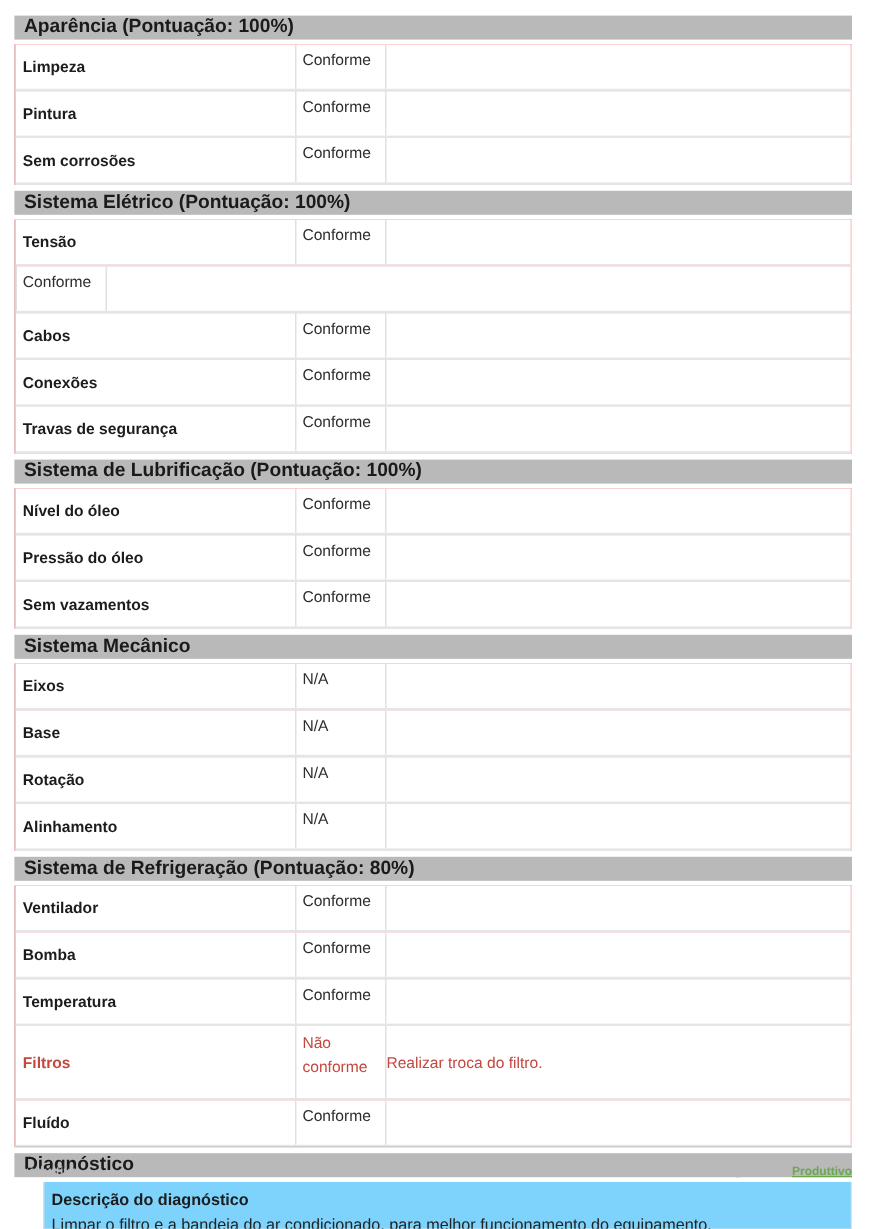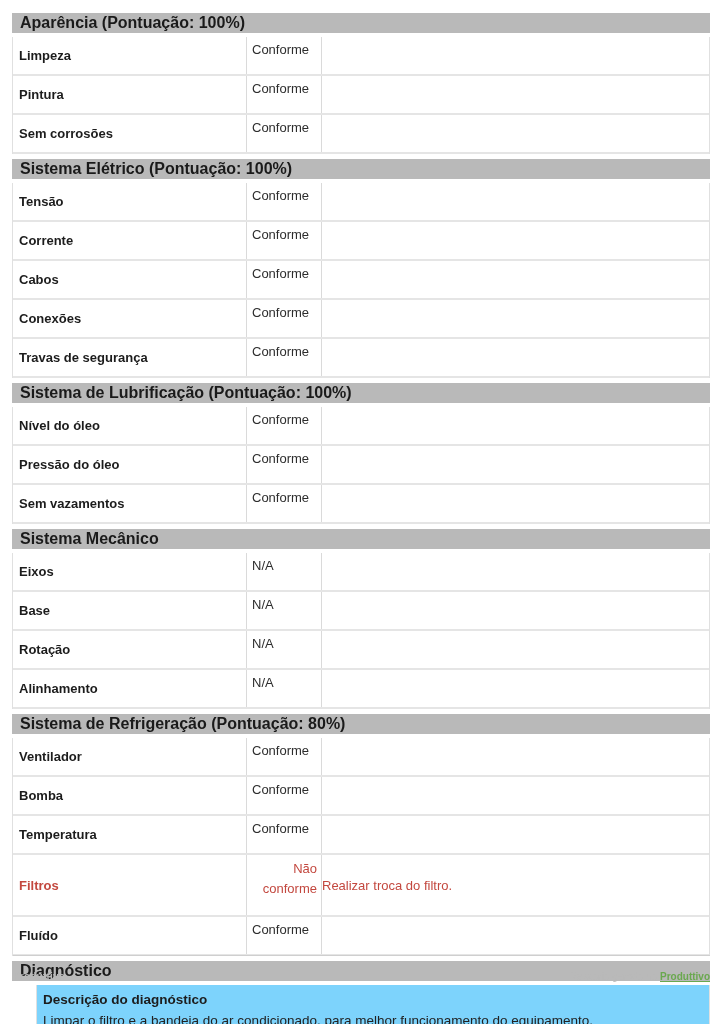--- a/index.html
+++ b/index.html
@@ -18,21 +18,20 @@
     padding-left:8px;
     font-size:16px; font-weight:bold; color:#1a1a1a;
     margin-top:5px; margin-bottom:4px;
   }
   .sec-header.first { margin-top:0; }
 
   .tbl {
     border-left:1px solid #e0e0e0;
     border-right:1px solid #e0e0e0;
     background:#ef4444;
-    text-align:right;
   }
   .row { display:flex; align-items:stretch; min-height:28px; border-bottom:2px solid #e5e5e5; background:#fff; }
   .cell { display:flex; align-items:center; font-size:13px; line-height:17px; }
   .c-item {
     width:233px; padding:4px 8px 4px 6px;
     font-weight:bold; color:#1c1c1c;
   }
   .c-status {
     width:75px; padding:4px 4px 16px 5px;
     border-left:1px solid #dadada; color:#2d2d2d;
@@ -100,21 +99,20 @@
   <div class="sec-header">
     <span>Sistema Elétrico (Pontuação: 100%)</span>
   </div>
   <div class="tbl">
     <div class="row">
       <div class="cell c-item">Tensão</div>
       <div class="cell c-status">Conforme</div>
       <div class="cell c-note"></div>
     </div>
     <div class="row">
-      <div class="cell c-item">Corrente</div>
       <div class="cell c-status">Conforme</div>
       <div class="cell c-note"></div>
     </div>
     <div class="row">
       <div class="cell c-item">Cabos</div>
       <div class="cell c-status">Conforme</div>
       <div class="cell c-note"></div>
     </div>
     <div class="row">
       <div class="cell c-item">Conexões</div>

